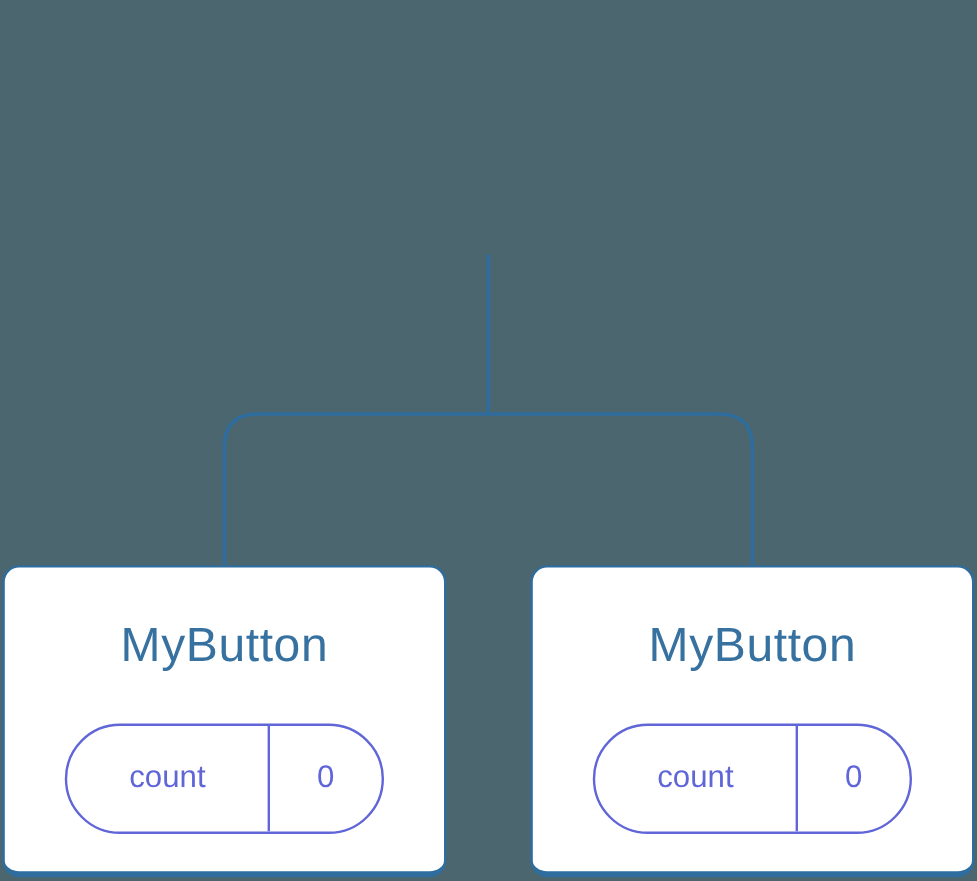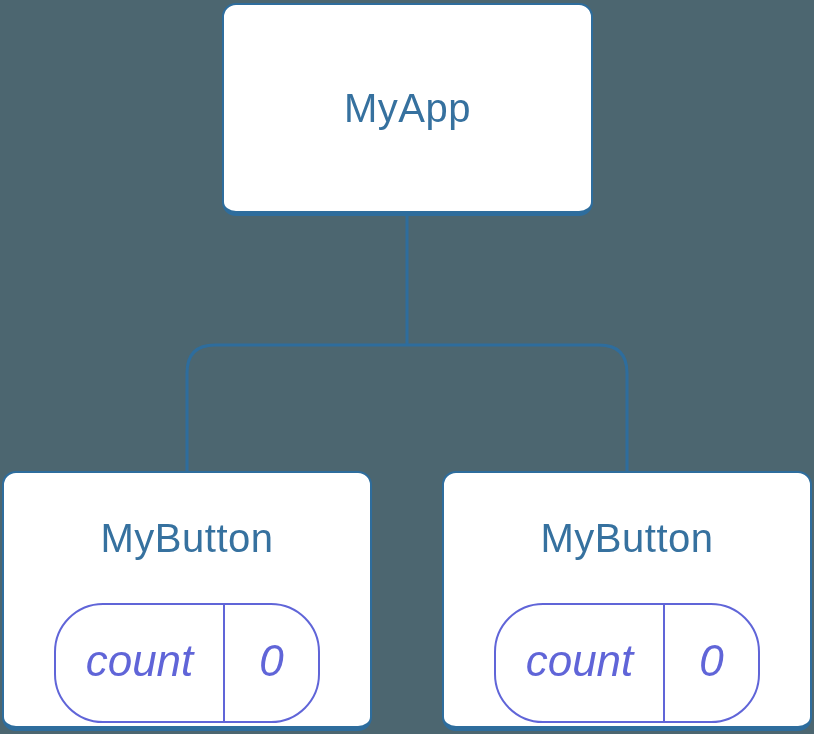--- a/index.html
+++ b/index.html
@@ -52,29 +52,28 @@
     font-size:40px;
     font-weight:500;
     line-height:54px;
     letter-spacing:0.5px;
     white-space:nowrap;
   }
   .state-pill{
     margin-top:26px;
     box-sizing:border-box;
     width:266px;
-    height:120px;
+    height:92px;
     border:2px solid var(--state-accent);
     border-radius:49px;
     display:flex;
     align-items:stretch;
     color:var(--state-accent);
-    font-size:44px;
+    font-size:26px;
     overflow:hidden;
-    font-style:italic;
   }
   .state-name{
     flex:1;
     display:flex;
     align-items:center;
     justify-content:center;
     padding-bottom:4px;
   }
   .state-value{
     width:93px;
@@ -94,23 +93,20 @@
 </head>
 <body>
 
 <div class="canvas">
 
   <svg class="connector" viewBox="0 0 814 734" fill="none">
     <path d="M407 212 L407 345" stroke="var(--connector,#2E6D9D)" stroke-width="3"></path>
     <path d="M187 471 L187 373 Q187 345 215 345 L599 345 Q627 345 627 373 L627 471" stroke="var(--connector,#2E6D9D)" stroke-width="3"></path>
   </svg>
 
-  <div class="node node-root">
-    <div class="node-title">MyApp</div>
-  </div>
 
   <div class="node node-child node-child-left">
     <div class="node-title">MyButton</div>
     <div class="state-pill">
       <div class="state-name">count</div>
       <div class="state-value">0</div>
     </div>
   </div>
 
   <div class="node node-child node-child-right">

